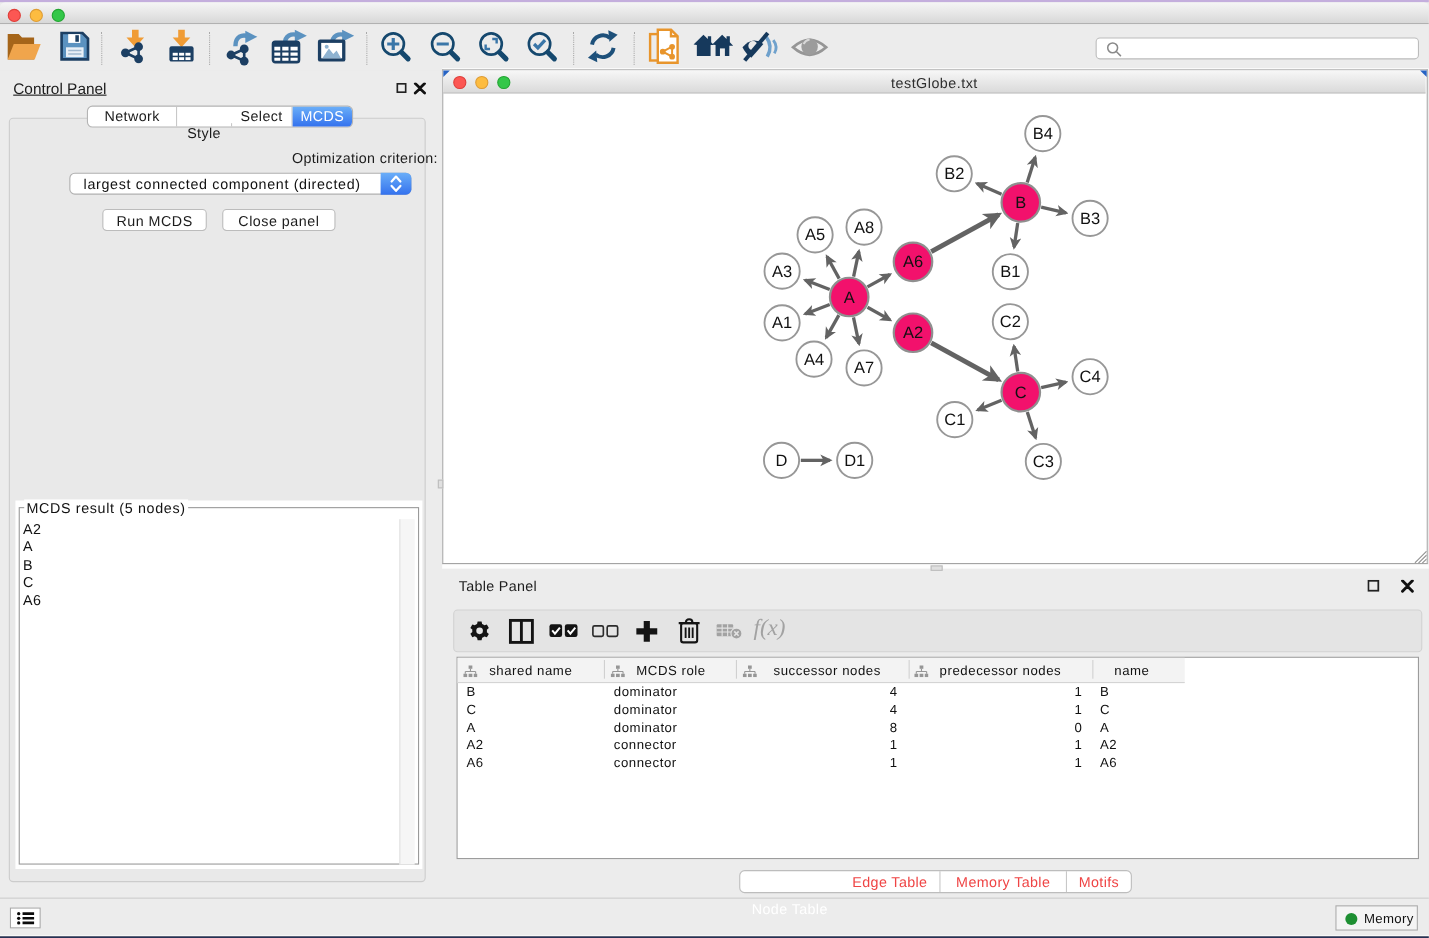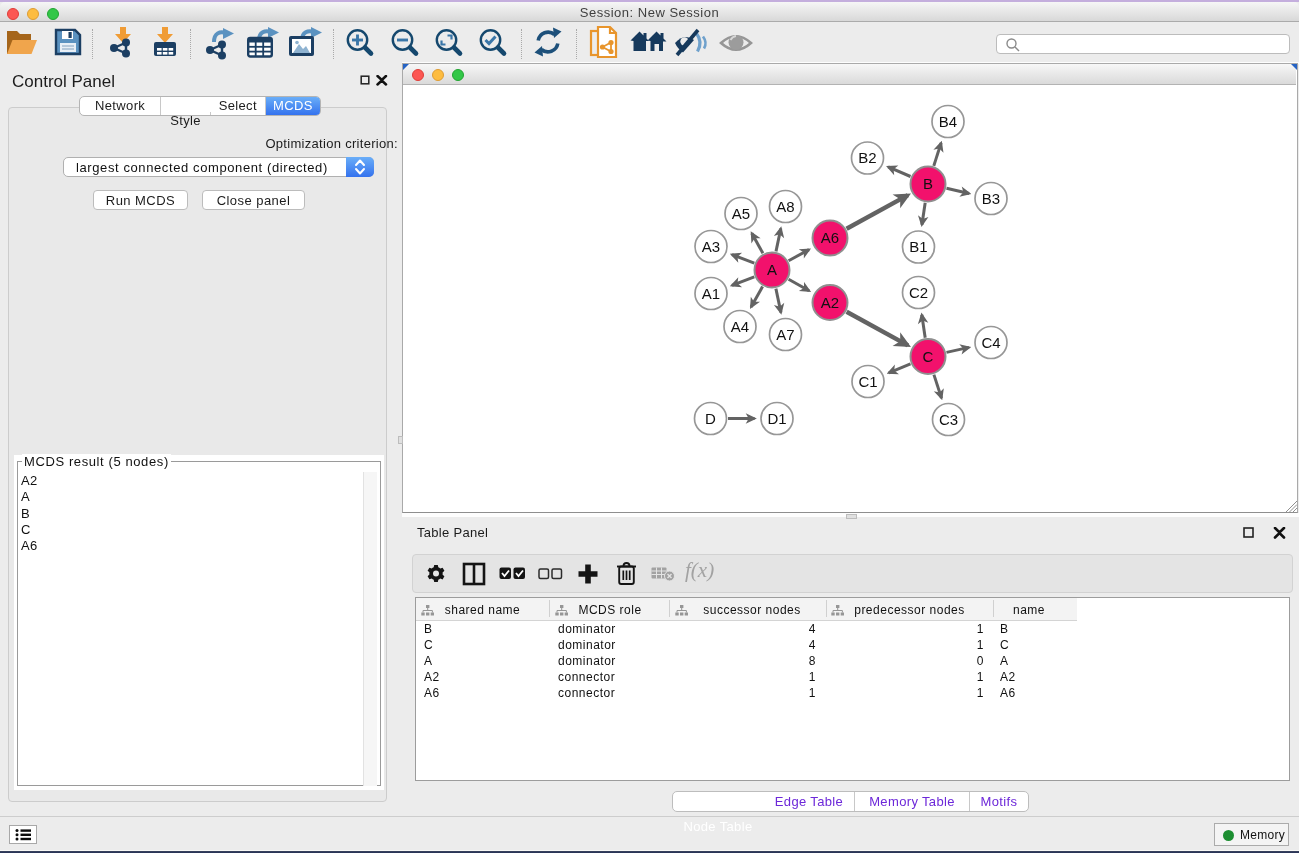--- a/index.html
+++ b/index.html
@@ -14,21 +14,21 @@
 #titlebar .title { position:absolute; width:100%; text-align:center; top:2.5px;
   font-size:13px; letter-spacing:0.5px; color:#3f3f3f; }
 .tl { position:absolute; border-radius:50%; }
 
 #toolbar { position:absolute; left:0; top:23px; width:1299px; height:41px; background:#ececec; }
 .sep { position:absolute; top:6px; height:30px; width:0;
   border-left:1px dotted #a9a9a9; }
 #searchbox { position:absolute; left:996px; top:11px; width:294px; height:20px;
   background:#fff; border:1px solid #bcbcbc; border-radius:4px; }
 
-#cp-title { position:absolute; left:12px; top:71.5px; font-size:17px; color:#1c1c1c; }
+#cp-title { position:absolute; left:12px; top:71.5px; font-size:14px; color:#1c1c1c;text-decoration:underline; }
 #cp-box { position:absolute; left:8px; top:107px; width:379px; height:695px;
   background:#e9e9e9; border:1px solid #cccccc; border-radius:4px; }
 #cp-tabs { position:absolute; left:79px; top:96px; width:242px; height:20px;
   background:#fff; border:1px solid #b4b4b4; border-radius:5px; display:flex; z-index:5;}
 #cp-tabs .tab { font-size:13px; letter-spacing:0.35px; color:#1c1c1c; text-align:center; line-height:18px;
   border-right:1px solid #c8c8c8; }
 #cp-tabs .tab:last-child { border-right:none; }
 #cp-tabs .tab.sel { background:linear-gradient(#6aaef8,#3472ee); color:#fff;
   border-radius:0 4px 4px 0; }
 #opt-label { position:absolute; left:0; top:136px; width:398px; text-align:right;
@@ -64,21 +64,21 @@
   background:#fff; border:1px solid #9c9c9c; }
 #tp-header { position:absolute; left:0; top:0; width:661px; height:23px;
   background:#f3f3f3; border-bottom:1px solid #d4d4d4; font-size:12px; letter-spacing:0.5px; color:#111; }
 #tp-header .hsep { position:absolute; top:2px; height:17px; border-left:1px solid #d0d0d0; }
 .hcell { position:absolute; top:5px; }
 .smap { position:absolute; top:6px; }
 #tp-rows { position:absolute; left:0; top:23px; font-size:12px; letter-spacing:0.5px; color:#111; width:100%; }
 .trow { position:absolute; height:16px; line-height:16px; width:100%; }
 #tp-tabs { position:absolute; left:672px; top:791px; height:21px; display:flex;
   background:#fff; border:1px solid #bdbdbd; border-radius:5px; z-index:5; }
-#tp-tabs .tab { font-size:13px; letter-spacing:0.35px; color:#6d28d9; text-align:center; line-height:19px;
+#tp-tabs .tab { font-size:13px; letter-spacing:0.35px; color:#ef4444; text-align:center; line-height:19px;
   border-right:1px solid #c8c8c8; }
 #tp-tabs .tab:last-child { border-right:none; }
 #tp-tabs .tab.sel { background:linear-gradient(#6aaef8,#3472ee); color:#fff;
   border-radius:4px 0 0 4px; }
 
 #statusbar { position:absolute; left:0; top:816px; width:1299px; height:34px;
   background:#ececec; border-top:1px solid #cdcdcd; }
 #sb-left { position:absolute; left:9px; top:8px; width:28px; height:19px; background:#fff;
   border:1px solid #a8a8a8; }
 #sb-mem { position:absolute; left:1214px; top:6px; width:75px; height:23px; background:#f4f4f4;
@@ -105,21 +105,20 @@
       <rect x="9.7" y="8.5" width="3.4" height="3" fill="#969696"></rect>
     </g>
   </defs>
 </svg>
 <div id="deskTop"></div>
 
 <div id="titlebar">
   <div class="tl" style="left:7px;top:6px;width:12px;height:12px;background:#fc5753;border:0.5px solid #df3e39;"></div>
   <div class="tl" style="left:27px;top:6px;width:12px;height:12px;background:#fdbc40;border:0.5px solid #de9c34;"></div>
   <div class="tl" style="left:47px;top:6px;width:12px;height:12px;background:#33c748;border:0.5px solid #22a532;"></div>
-  <div class="title">Session: New Session</div>
 </div>
 
 <div id="toolbar">
   <div class="sep" style="left:92px;"></div>
   <div class="sep" style="left:190px;"></div>
   <div class="sep" style="left:333px;"></div>
   <div class="sep" style="left:521px;"></div>
   <div class="sep" style="left:576px;"></div>
   <div id="icons-holder">
   <svg style="position:absolute;left:4px;top:3px;" width="34" height="34" viewBox="0 0 34 34">
@@ -284,20 +283,21 @@
 <div id="mcds-list">A2<br>A<br>B<br>C<br>A6</div>
 
 <div style="position:absolute;left:402px;top:61.5px;width:897px;height:2px;background:#fdfdfd;"></div>
 <div id="netwin">
   <div style="position:absolute;left:0;top:0;width:0;height:0;border-top:6px solid #2663c4;border-right:6px solid transparent;z-index:9;"></div>
   <div style="position:absolute;right:0;top:0;width:0;height:0;border-top:6px solid #2663c4;border-left:6px solid transparent;z-index:9;"></div>
   <div id="net-titlebar">
     <div class="tl" style="left:9px;top:5px;width:12px;height:12px;background:#fc5753;border:0.5px solid #df3e39;"></div>
     <div class="tl" style="left:29px;top:5px;width:12px;height:12px;background:#fdbc40;border:0.5px solid #de9c34;"></div>
     <div class="tl" style="left:49px;top:5px;width:12px;height:12px;background:#33c748;border:0.5px solid #22a532;"></div>
+    <div class="title">testGlobe.txt</div>
   </div>
   <svg style="position:absolute;left:883px;top:437px;" width="11" height="11" viewBox="0 0 11 11">
     <g stroke="#8f8f8f" stroke-width="1">
       <line x1="0" y1="11" x2="11" y2="0"></line>
         <line x1="3.5" y1="11" x2="11" y2="3.5"></line>
         <line x1="7" y1="11" x2="11" y2="7"></line>
     </g>
   </svg>
   <div id="graph">
     <svg width="893" height="427" viewBox="0 0 893 427" id="gsvg">

